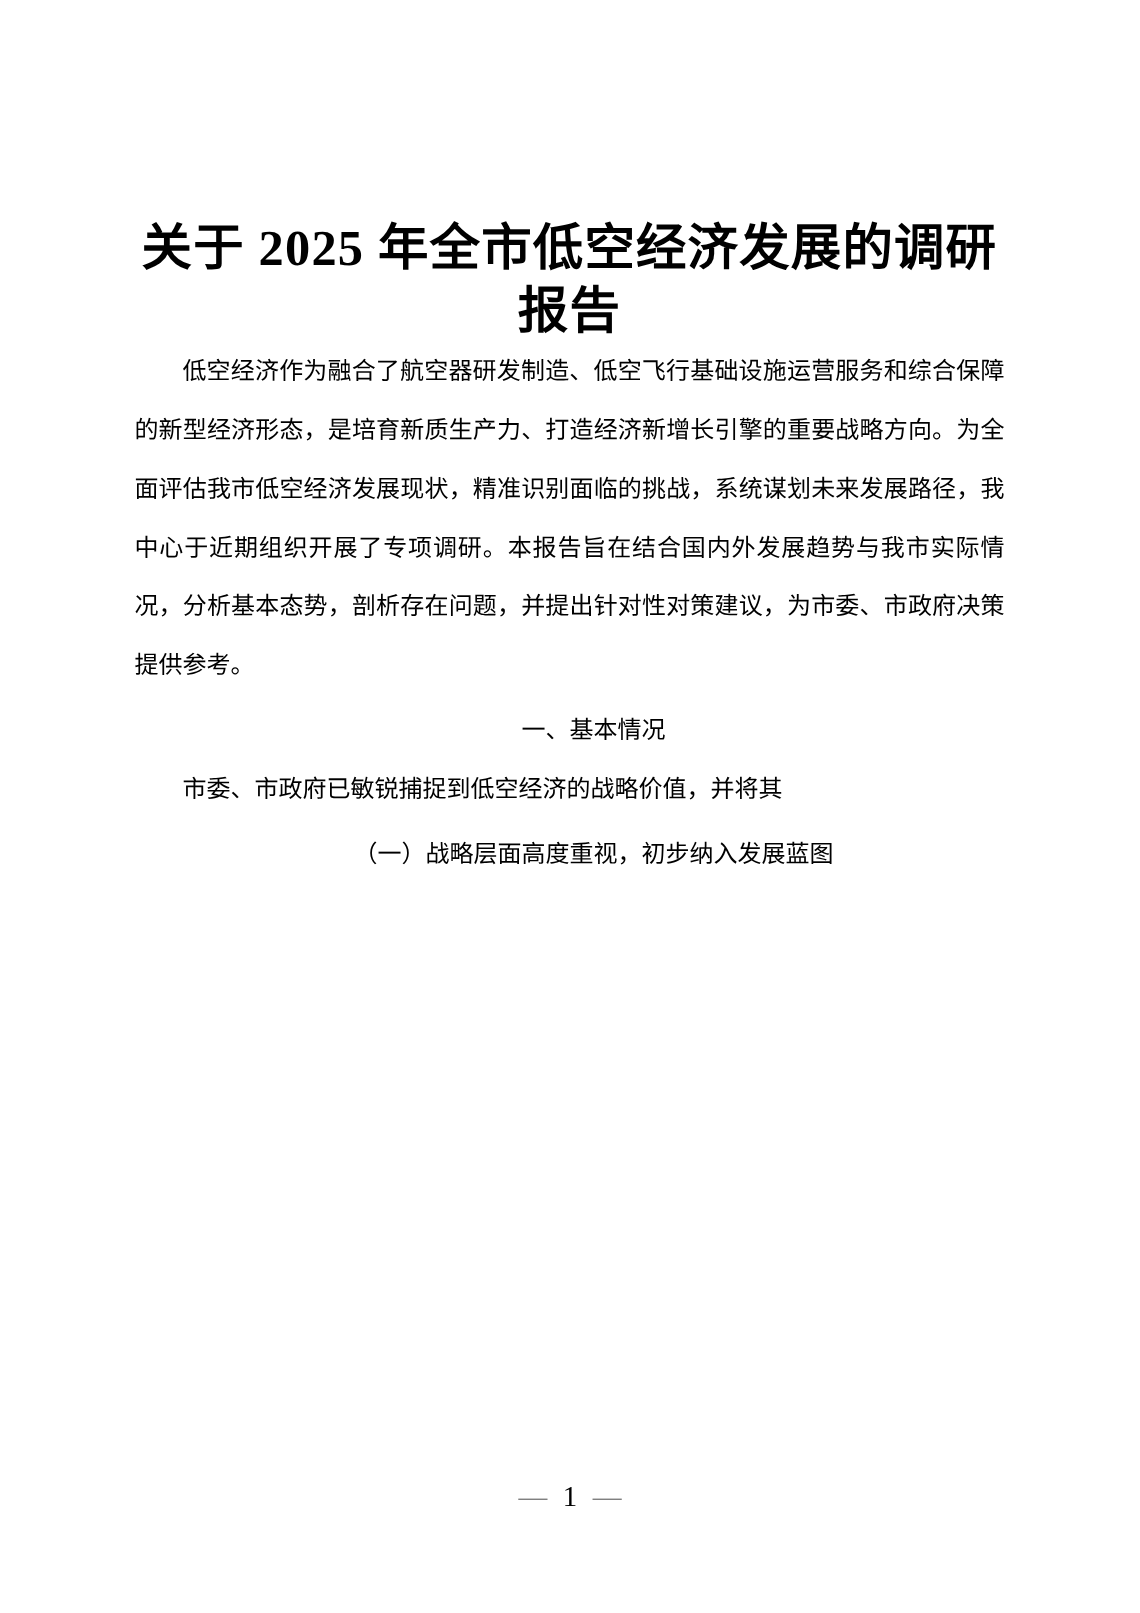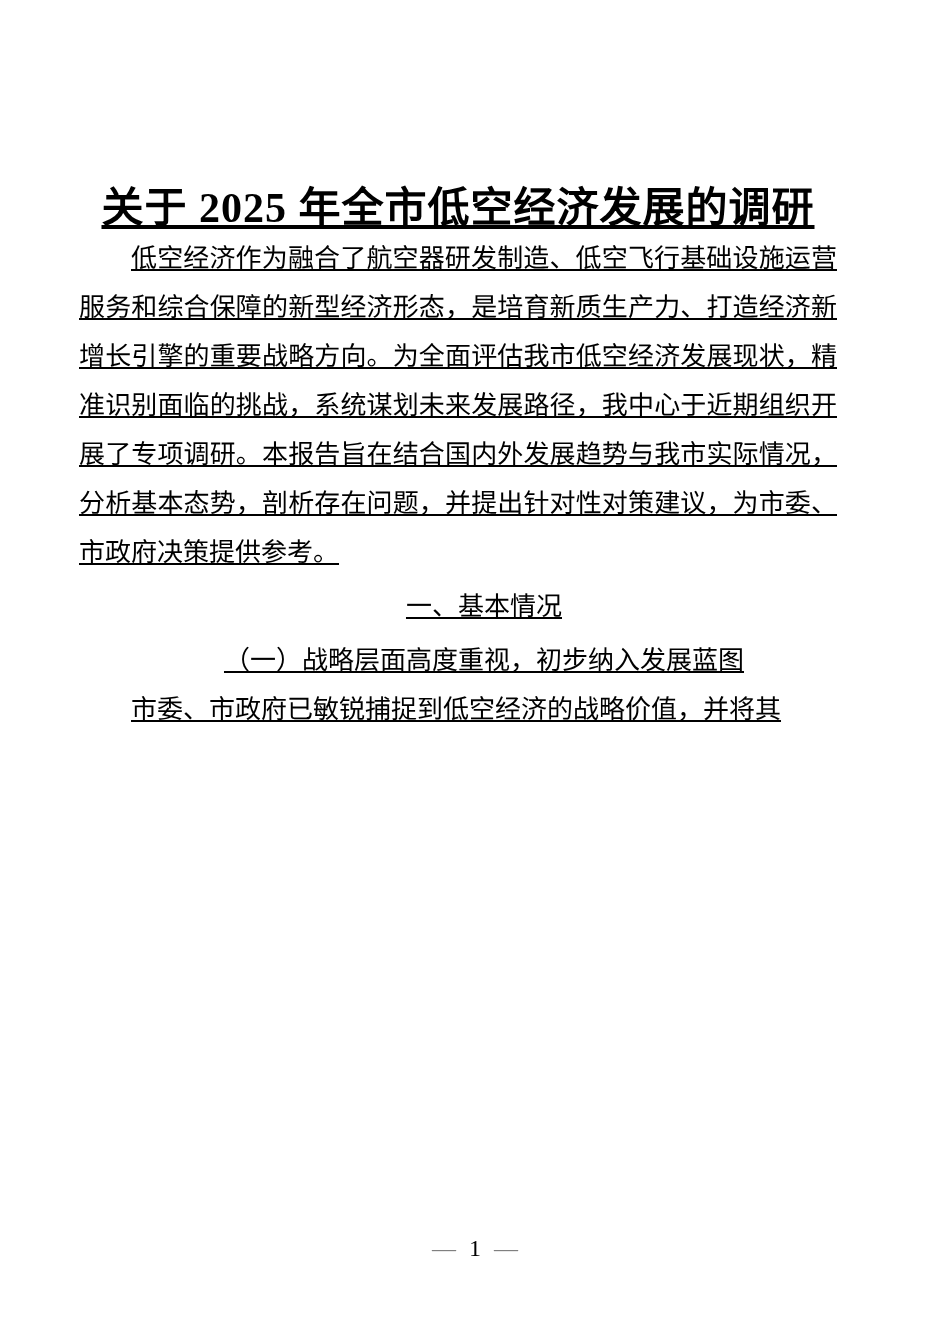--- a/index.html
+++ b/index.html
@@ -7,39 +7,38 @@
     padding: 0;
     background: #ffffff;
   }
   .sheet {
     position: relative;
     width: 950px;
     height: 1344px;
     background: #ffffff;
     color: #000000;
     box-sizing: border-box;
-    padding: 182px 113px 0 79px;
+    padding: 182px 113px 0 112px;
     overflow: hidden;
-    text-decoration: underline;
   }
   .doc-title {
     margin: 0;
     font-family: "Liberation Serif", "DejaVu Serif", serif;
     font-weight: 700;
     font-size: 42px;
     line-height: 52px;
     text-align: center;
     letter-spacing: 1px;
     color: #000000;
   }
   .title-line { display: block; }
   .para {
     margin: 0;
     font-family: "Liberation Sans", "DejaVu Sans", sans-serif;
-    font-size: 26px;
+    font-size: 20px;
     line-height: 49px;
     text-align: justify;
     text-indent: 2em;
     color: #000000;
     word-break: break-all;
   }
   .para.first { margin-top: 0; }
   .heading {
     text-align: center;
     margin-top: 5px;
@@ -57,28 +56,29 @@
   .footer .dash { color: #808080; }
   .footer .num  { color: #000000; padding: 0 13px; }
 </style>
 </head>
 <body>
 
 <div class="sheet">
 
   <h1 class="doc-title">
     <span class="title-line">关于 2025 年全市低空经济发展的调研</span>
+    <span class="title-line">报告</span>
   </h1>
 
   <p class="para first">低空经济作为融合了航空器研发制造、低空飞行基础设施运营服务和综合保障的新型经济形态，是培育新质生产力、打造经济新增长引擎的重要战略方向。为全面评估我市低空经济发展现状，精准识别面临的挑战，系统谋划未来发展路径，我中心于近期组织开展了专项调研。本报告旨在结合国内外发展趋势与我市实际情况，分析基本态势，剖析存在问题，并提出针对性对策建议，为市委、市政府决策提供参考。</p>
 
   <p class="para heading">一、基本情况</p>
 
 
+  <p class="para">市委、市政府已敏锐捕捉到低空经济的战略价值，并将其</p>
+
   <p class="para heading">（一）战略层面高度重视，初步纳入发展蓝图</p>
-
-  <p class="para">市委、市政府已敏锐捕捉到低空经济的战略价值，并将其</p>
 
   <div class="footer">
     <span class="dash">—</span><span class="num">1</span><span class="dash">—</span>
   </div>
 
 </div>
 
 </body></html>

